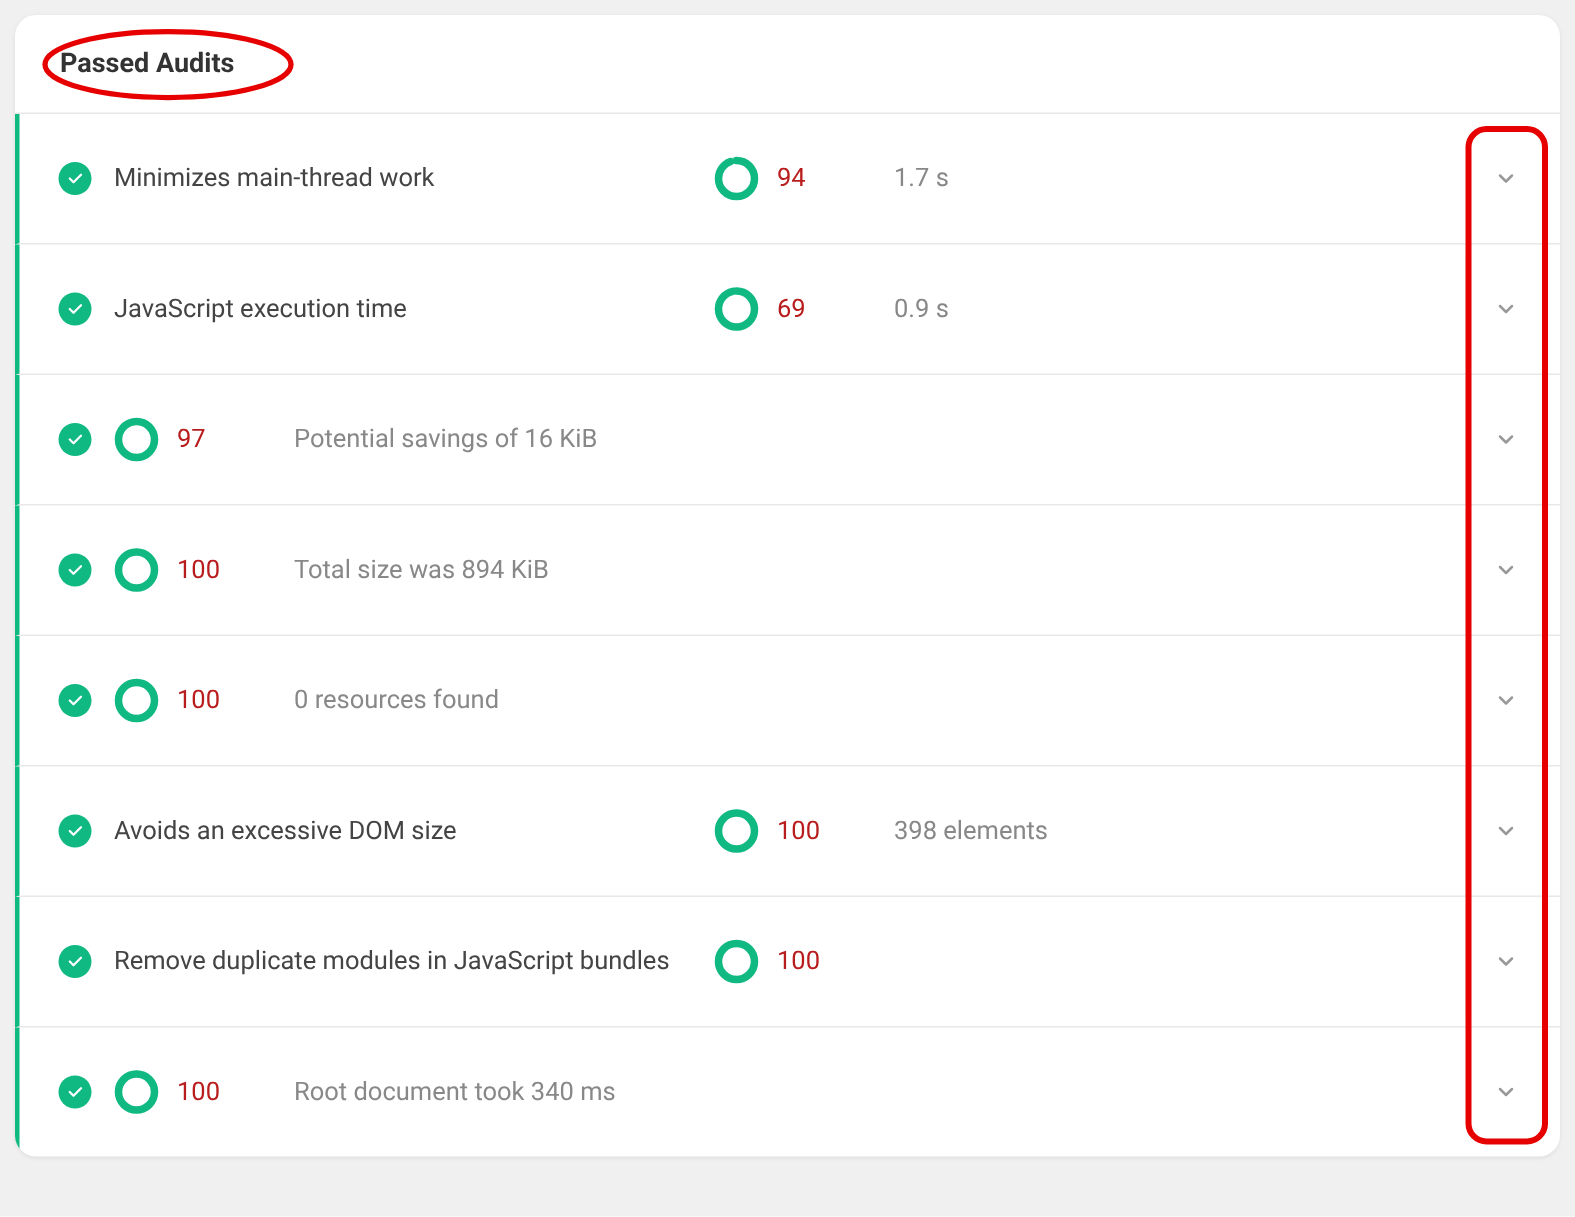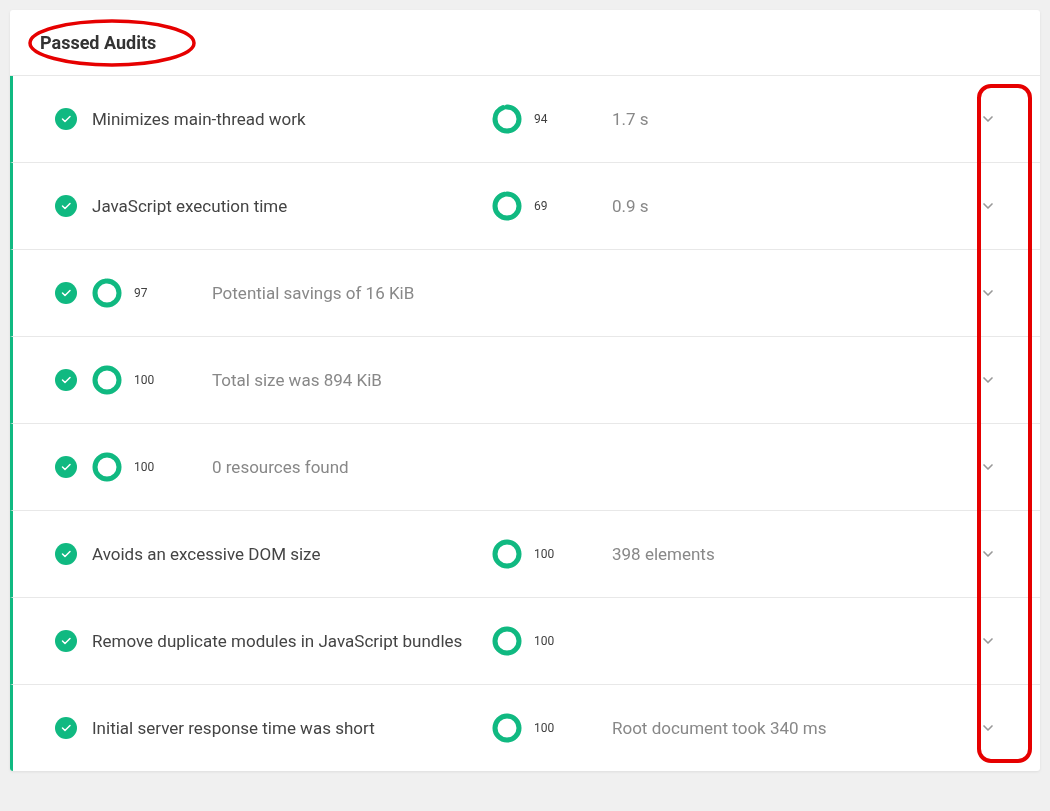--- a/index.html
+++ b/index.html
@@ -5,21 +5,21 @@
     * { box-sizing: border-box; margin: 0; padding: 0; }
     body {
       font-family: -apple-system, BlinkMacSystemFont, "Segoe UI", Roboto, Arial, sans-serif;
       background: #f0f0f0;
       width: 1050px;
       height: 811px;
       padding: 10px 10px 0 10px;
     }
     .card {
       background: #fff;
-      border-radius: 3px;
+      border-radius: 14px;
       box-shadow: 0 1px 3px rgba(0,0,0,0.08);
       overflow: hidden;
     }
     .header {
       position: relative;
       padding: 22px 30px;
       border-bottom: 1px solid #e8e8e8;
     }
     .header-title {
       font-size: 18px;
@@ -31,21 +31,21 @@
       top: 6px;
       left: 15px;
       width: 175px;
       height: 55px;
       pointer-events: none;
     }
     .rows { position: relative; }
     .row {
       display: flex;
       align-items: center;
-      padding: 28px 42px;
+      padding: 28px 26px;
       border-bottom: 1px solid #e8e8e8;
       border-left: 3px solid #10b981;
     }
     .row:last-child { border-bottom: none; }
     .check {
       width: 22px;
       height: 22px;
       background: #10b981;
       border-radius: 50%;
       display: flex;
@@ -68,22 +68,22 @@
       width: 120px;
       flex-shrink: 0;
     }
     .ring {
       position: relative;
       width: 30px;
       height: 30px;
       margin-right: 12px;
     }
     .score {
-      font-size: 12px;
-      color: #404040;
+      font-size: 17px;
+      color: #b91c1c;
     }
     .detail {
       flex: 1;
       font-size: 17px;
       color: #888;
       padding-right: 30px;
     }
     .chevron {
       width: 20px;
       flex-shrink: 0;
@@ -259,21 +259,20 @@
             <path d="M6 9l6 6 6-6" stroke="currentColor" stroke-width="2.5" stroke-linecap="round" stroke-linejoin="round"></path>
           </svg>
         </span>
   </div>
       <div class="row">
     <span class="check">
           <svg viewBox="0 0 24 24" fill="none">
             <path d="M5 12l5 5L20 7" stroke="#fff" stroke-width="3" stroke-linecap="round" stroke-linejoin="round"></path>
           </svg>
         </span>
-    <span class="title">Initial server response time was short</span>
     <span class="score-wrap">
       <span class="ring"><svg width="30" height="30" viewBox="0 0 30 30">
     <circle cx="15" cy="15" r="12" fill="none" stroke="#e6f7f1" stroke-width="5"></circle>
     <circle cx="15" cy="15" r="12" fill="none" stroke="#10b981" stroke-width="5" stroke-dasharray="75.39822368615503 75.39822368615503" stroke-linecap="round" transform="rotate(-90 15 15)"></circle>
   </svg></span>
       <span class="score">100</span>
     </span>
     <span class="detail">Root document took 340 ms</span>
     <span class="chevron">
           <svg viewBox="0 0 24 24" fill="none">

